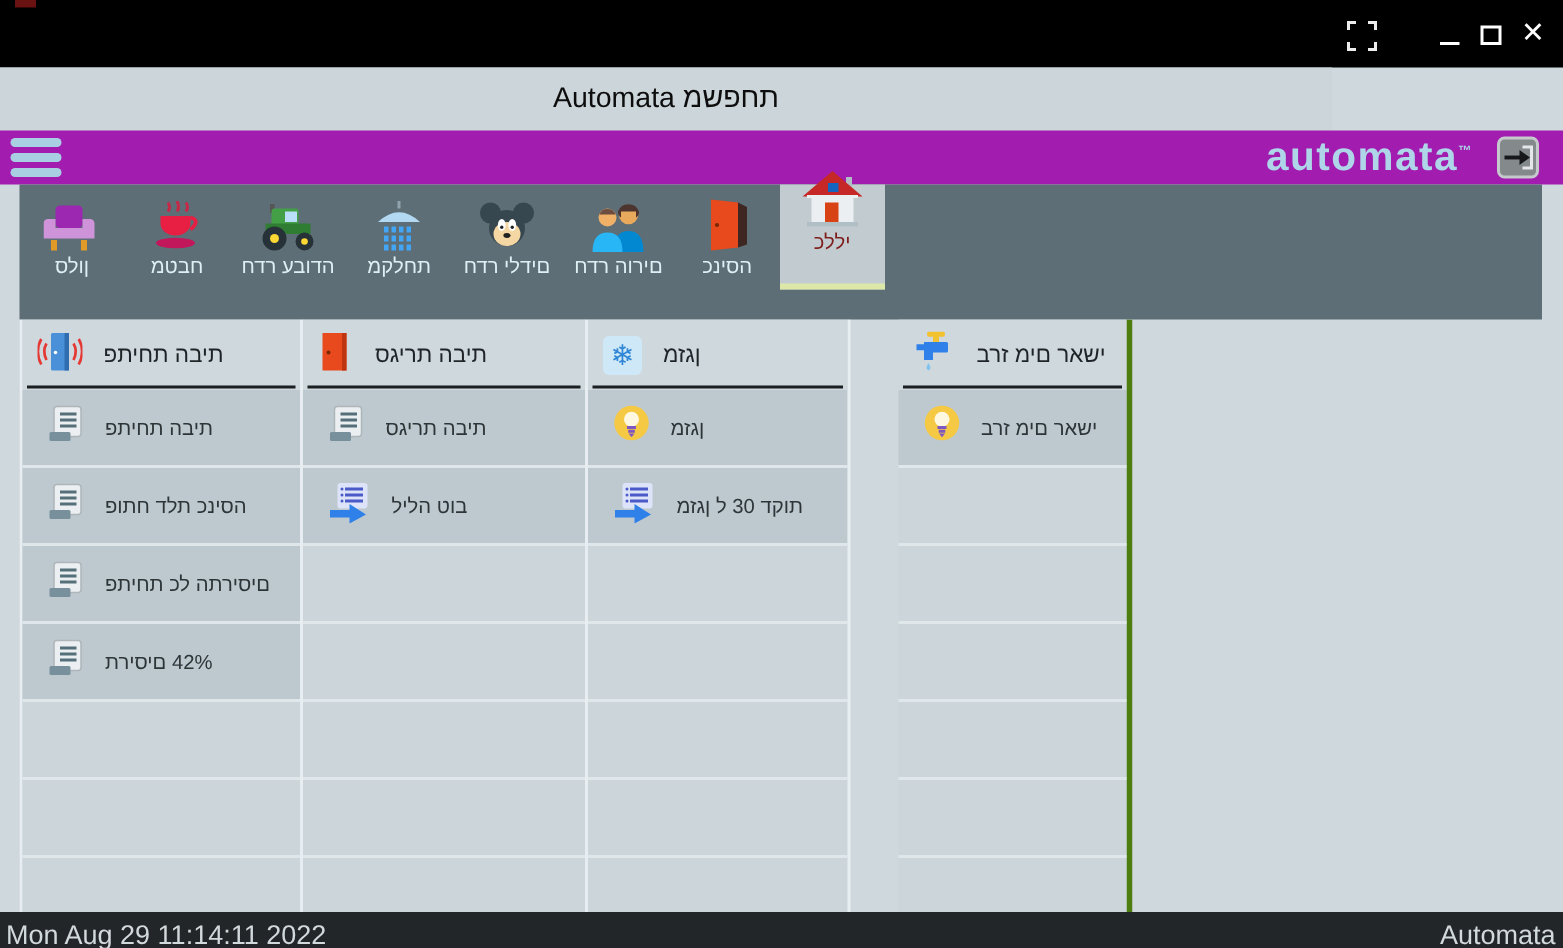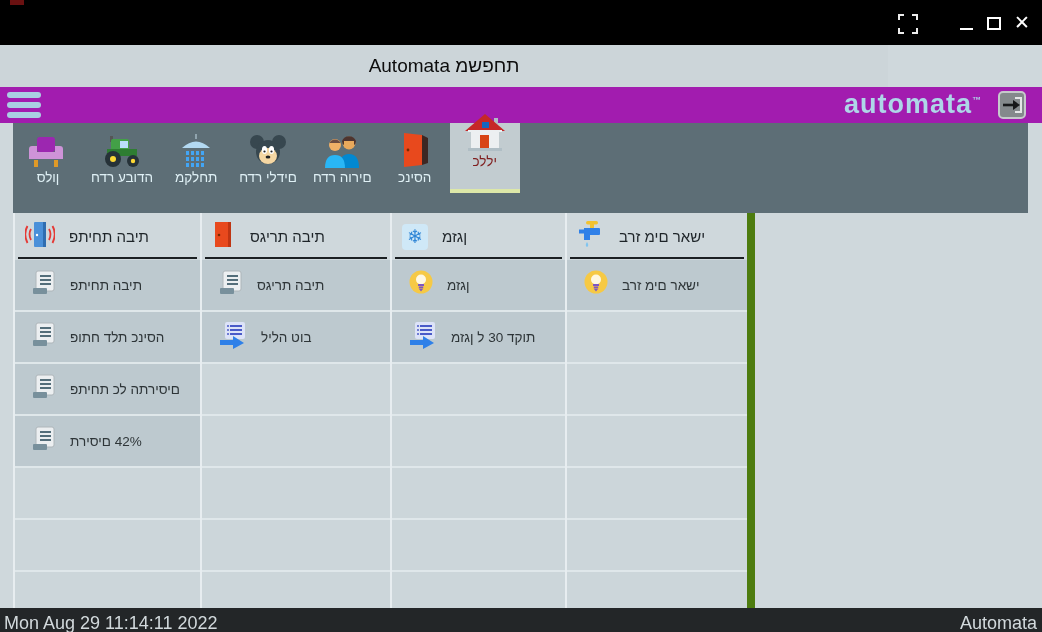--- a/index.html
+++ b/index.html
@@ -34,21 +34,21 @@
   .tab { height:70px; min-width:70px; padding:0 8px; display:flex; flex-direction:column; align-items:center;
          justify-content:flex-end; cursor:pointer; }
   .tab .ticon { height:48px; display:flex; align-items:flex-end; justify-content:center; margin-bottom:2px; }
   .tab .tlabel { font-size:13.5px; color:#dff0f5; margin-bottom:8px; white-space:nowrap; }
   .tab.selected { background:#c2ccd0; border-bottom:4px solid #dde8a8; }
   .tab.selected .tlabel { color:#7f1d1d; margin-bottom:20px; }
 
   
   .board { position:absolute; left:13px; top:213px; width:742px; height:395px; display:flex; overflow:hidden; }
   .col { border-left:2px solid #e7edf0; }
-  .col:last-child { border-right:8px solid #4d7c0f; }
+  .col:last-child { border-right:4px solid #4d7c0f;padding-left:32px; }
   .col0{width:187px}.col1{width:190px}.col2{width:175px}.col3{width:190px}
   .hdr { height:47px; display:flex; align-items:center; gap:14px; padding:0 6px 0 10px; position:relative; background:#cfd8dc; }
   .hdr .hlabel { font-size:15px; color:#1e2428; }
   .hdr:after { content:""; position:absolute; left:3px; right:3px; bottom:1px; height:2px; background:#1b1f22; }
   .cell { height:52px; border-bottom:2px solid #dfe7ea; display:flex; align-items:center; gap:13px; padding:0 4px 0 16px; }
   .cell.filled { background:#bdc9cf; cursor:pointer; }
   .cell.empty { background:#ccd6da; }
   .cell .clabel { font-size:13.5px; color:#2e3538; white-space:nowrap; }
   .snow { width:26px; height:26px; background:#cfe8f7; border-radius:4px; color:#2f86d6; font-size:19px;
           display:flex; align-items:center; justify-content:center; }
@@ -105,20 +105,35 @@
       <svg width="38" height="32" viewBox="0 0 38 32">
         <rect x="8" y="1" width="18" height="15" rx="3" fill="#9c27b0"></rect>
         <path d="M3 10 h5 v6 h18 v-6 h5 a3 3 0 0 1 3 3 v10 H0 v-10 a3 3 0 0 1 3-3z" fill="#ce93d8"></path>
         <rect x="5" y="24" width="4" height="7" fill="#e09a28"></rect>
           <rect x="25" y="24" width="4" height="7" fill="#e09a28"></rect>
       </svg>
     </span>
     <span class="tlabel heb">סלון</span>
   </div>
 
+  <div class="tab">
+    <span class="ticon">
+      <svg width="36" height="34" viewBox="0 0 36 34">
+        <g stroke="#c62848" stroke-width="2" fill="none">
+          <path d="M12 1 q2 3 0 6"></path>
+            <path d="M18 0 q2 4 0 7"></path>
+            <path d="M24 1 q2 3 0 6"></path>
+        </g>
+        <path d="M7 10 h20 v5 a10 8 0 0 1-20 0z" fill="#e91e43"></path>
+        <path d="M27 11 q7 2 0 8" stroke="#e91e43" stroke-width="2.5" fill="none"></path>
+        <ellipse cx="17" cy="28" rx="13" ry="3.5" fill="#c2185b"></ellipse>
+      </svg>
+    </span>
+    <span class="tlabel heb">מטבח</span>
+  </div>
 
   <div class="tab">
     <span class="ticon">
       <svg width="40" height="34" viewBox="0 0 40 34">
         <rect x="8" y="2" width="3" height="6" fill="#555"></rect>
         <rect x="9" y="5" width="18" height="13" rx="2" fill="#43a047"></rect>
         <rect x="18" y="7" width="8" height="7" fill="#bbdefb"></rect>
         <rect x="5" y="15" width="30" height="7" fill="#2e7d32"></rect>
         <circle cx="11" cy="25" r="8" fill="#263238"></circle>
           <circle cx="11" cy="25" r="3" fill="#fdd835"></circle>

